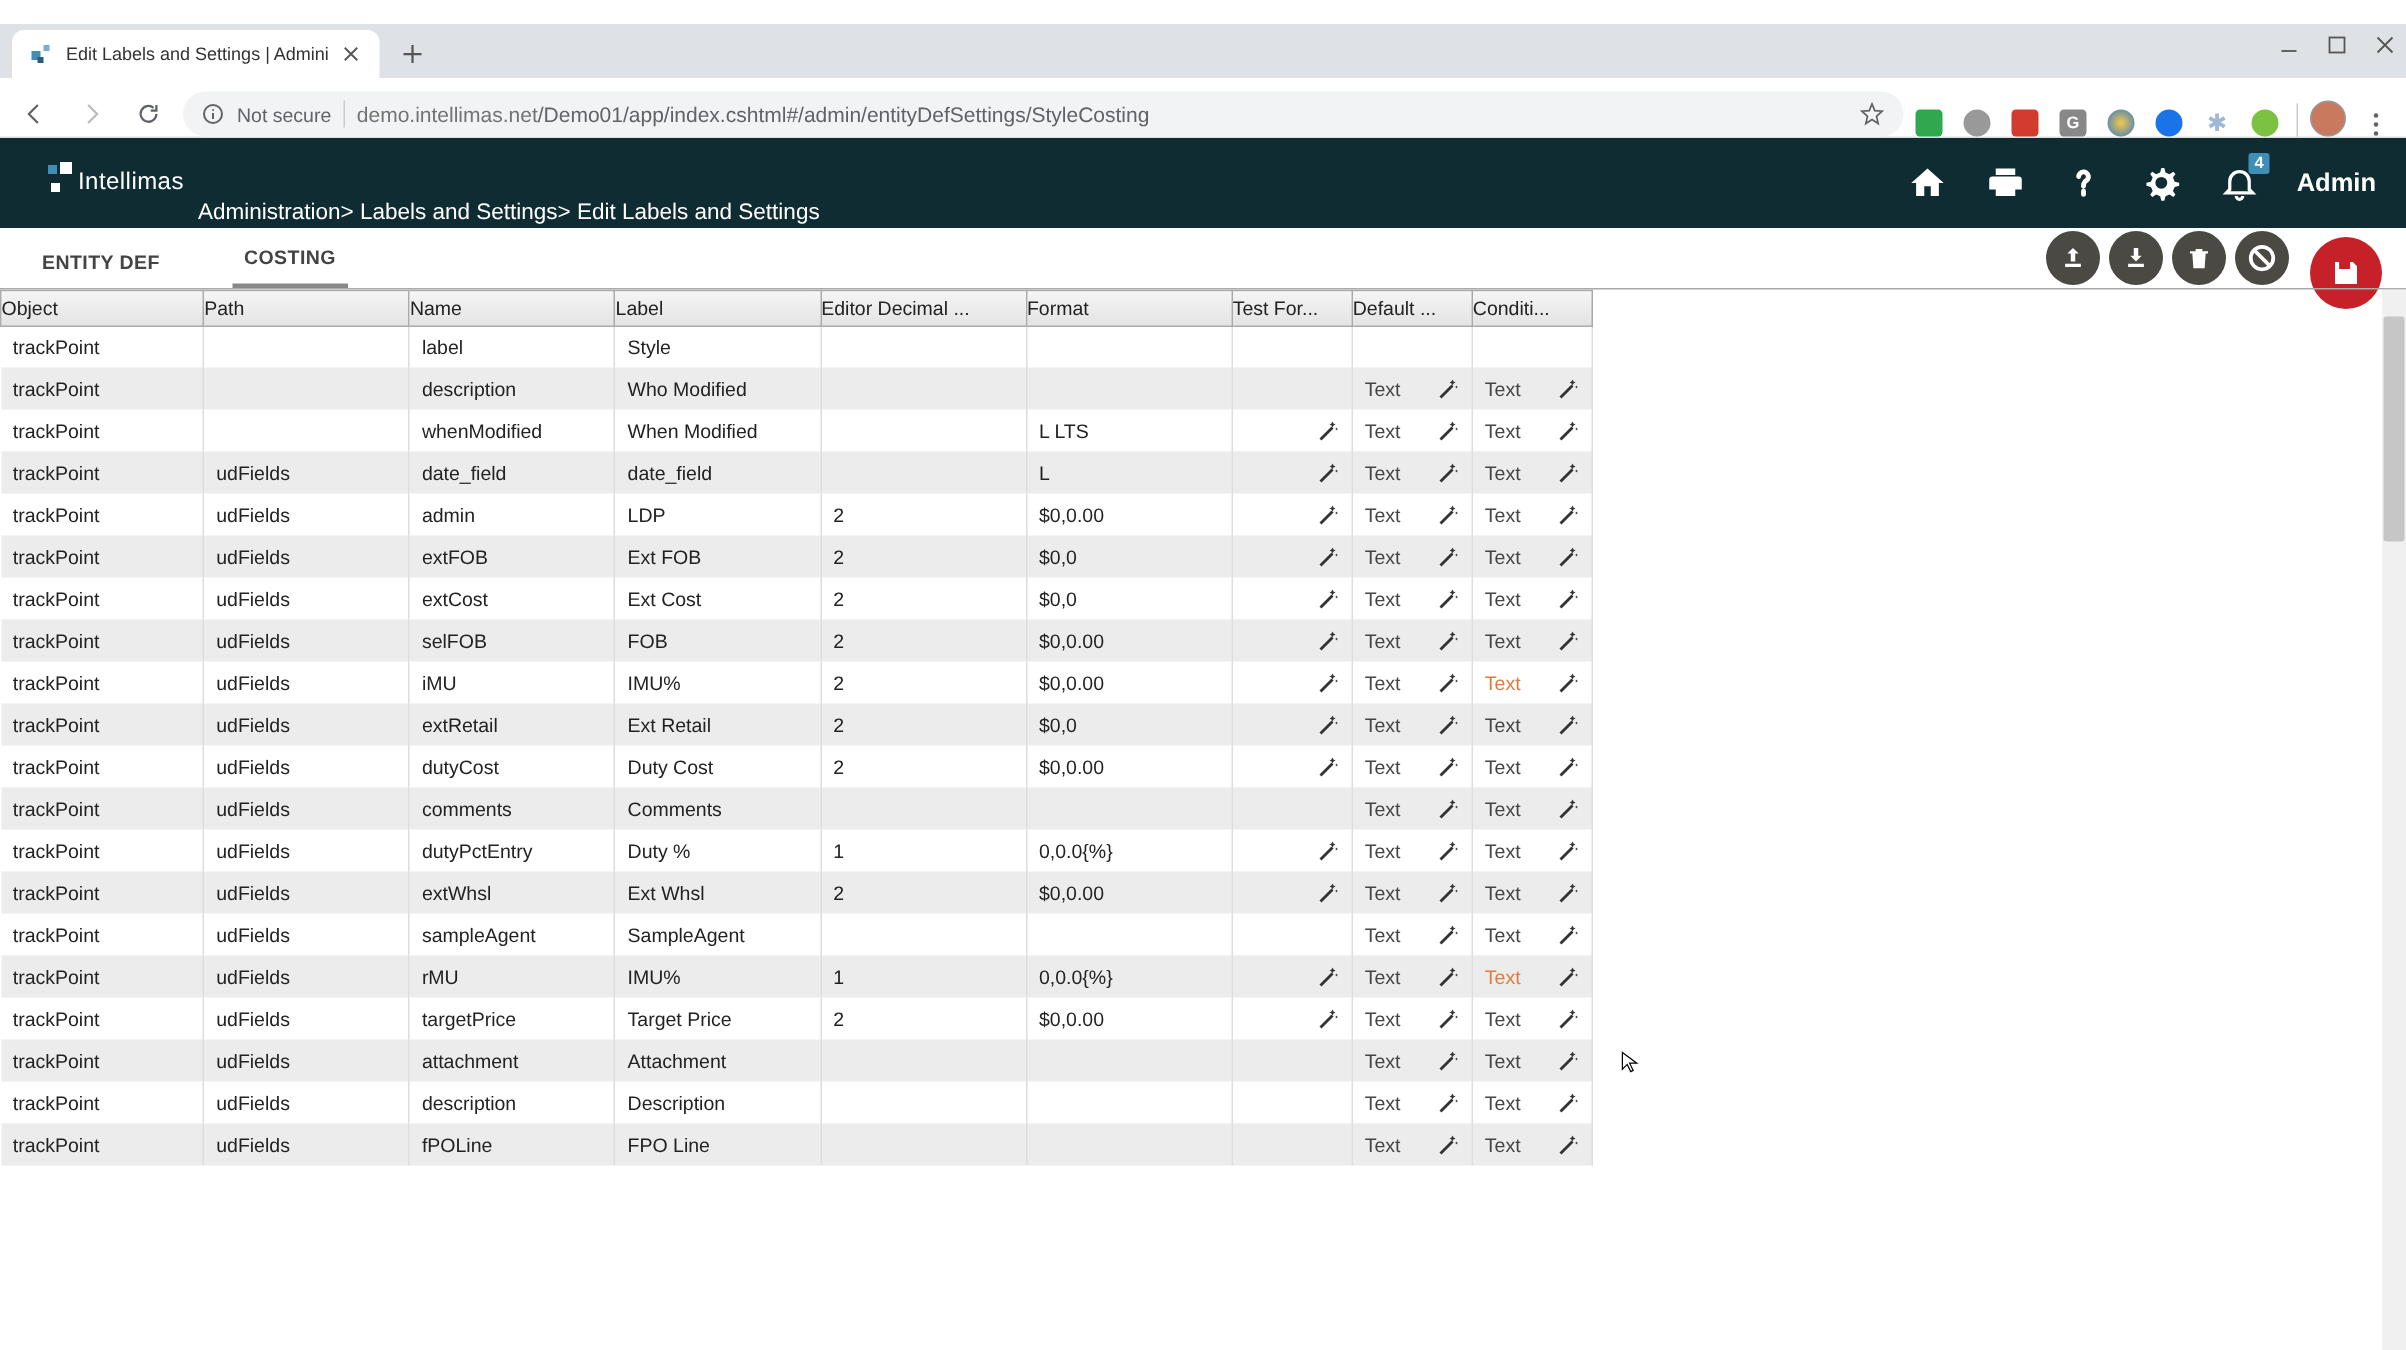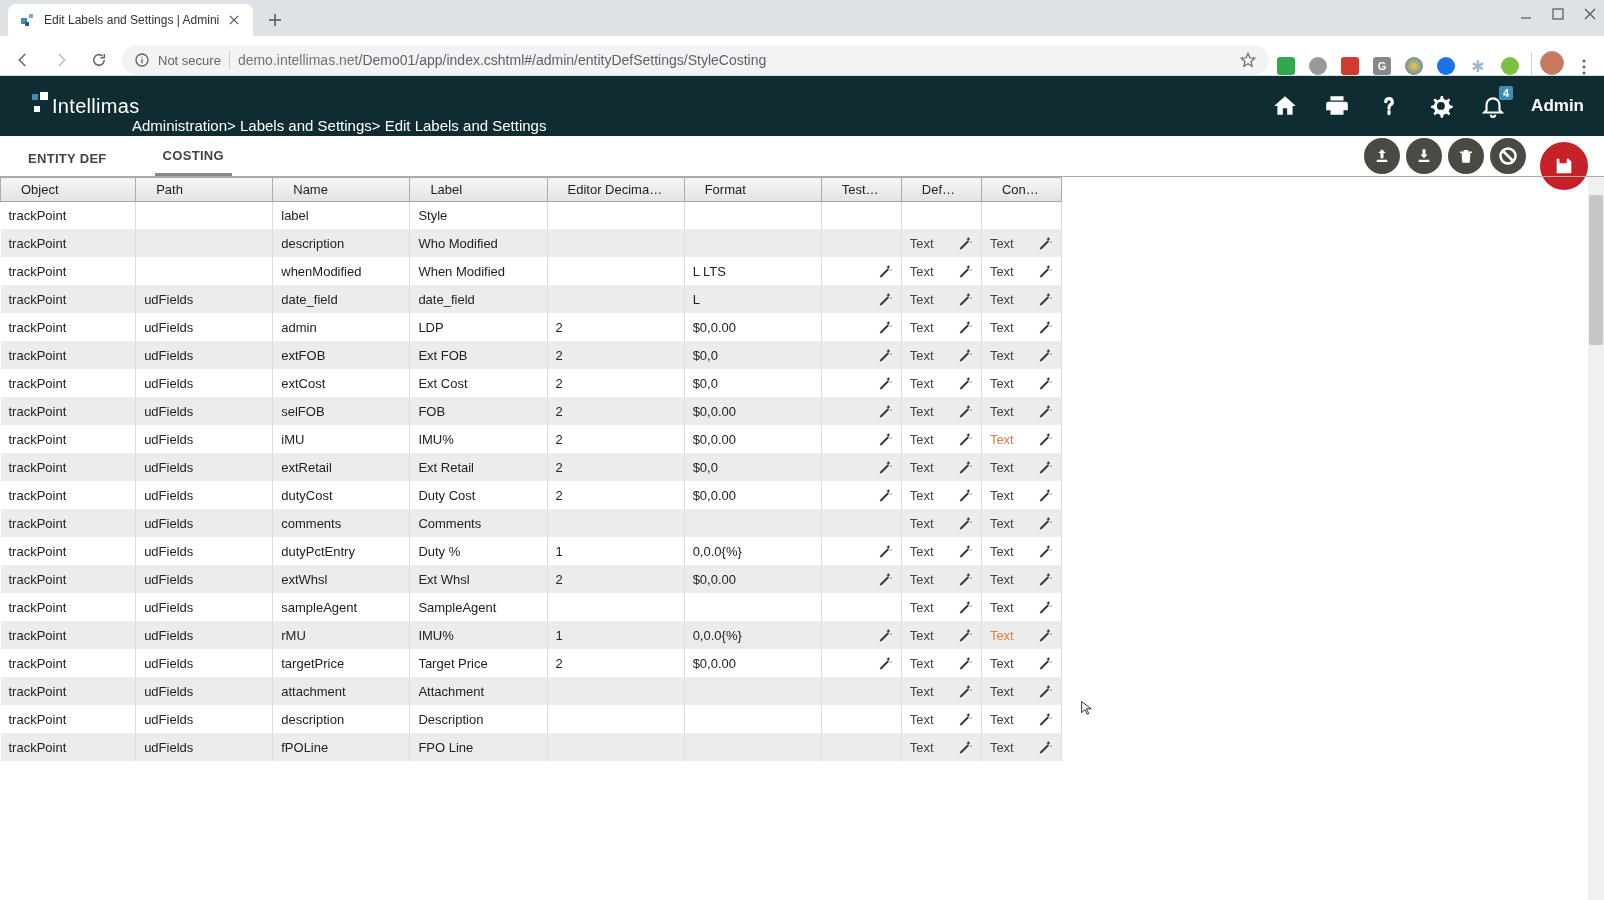--- a/index.html
+++ b/index.html
@@ -1,19 +1,19 @@
 <!DOCTYPE html>
 <html><head>
 <meta charset="utf-8">
 <style>
 * { margin: 0; padding: 0; box-sizing: border-box; }
 body { font-family: -apple-system, BlinkMacSystemFont, "Segoe UI", Arial, sans-serif; font-size: 13px; overflow: hidden; background: #fff; }
 
 
-.browser-chrome { background: #dee1e6; height: 36px; display: flex; align-items: flex-end; position: relative; }
+.browser-chrome { background: #dee1e6; height: 36px; display: flex; align-items: flex-end; position: relative; margin-top: 16px; }
 .tab { display: flex; align-items: center; background: #fff; height: 32px; padding: 0 12px; margin-left: 8px; border-radius: 8px 8px 0 0; gap: 8px; position: relative; min-width: 200px; }
 .tab .favicon { width: 16px; height: 16px; color: #4a7ab8; }
 .tab .tab-title { font-size: 12px; color: #333; white-space: nowrap; overflow: hidden; text-overflow: ellipsis; flex: 1; }
 .tab .tab-close { width: 14px; height: 14px; display: flex; align-items: center; justify-content: center; color: #555; border-radius: 50%; }
 .new-tab { margin-left: 8px; width: 28px; height: 28px; display: flex; align-items: center; justify-content: center; color: #555; margin-bottom: 2px; }
 .window-controls { position: absolute; right: 8px; top: 0; display: flex; gap: 20px; align-items: center; height: 28px; color: #555; }
 
 
 .toolbar { background: #fff; height: 40px; display: flex; align-items: flex-end; padding: 0 8px; gap: 8px; border-bottom: 1px solid #ddd; }
 .nav-btn { width: 30px; height: 30px; display: flex; align-items: center; justify-content: center; color: #5f6368; border-radius: 50%; }
@@ -32,40 +32,40 @@
 .kebab { width: 24px; color: #5f6368; display: flex; align-items: center; justify-content: center; }
 .ext-divider { width: 1px; height: 22px; background: #ccc; }
 
 
 .app-header { background: #102c33; height: 60px; display: flex; align-items: center; padding: 0 20px; position: relative; color: #fff; }
 .logo { display: flex; align-items: center; gap: 4px; margin-right: 40px; }
 .logo-mark { width: 28px; height: 28px; position: relative; }
 .logo-mark::before { content:''; position:absolute; width: 8px; height: 8px; background:#fff; top: 0; right: 0; }
 .logo-mark::after { content:''; position:absolute; width: 6px; height: 6px; background:#3e8eb8; top: 2px; right: 10px; }
 .logo-mark .big { position:absolute; width:14px; height:14px; background:#fff; bottom:4px; right:4px; border: 2px solid #102c33; box-shadow: inset 0 0 0 2px #102c33; }
-.logo-text { font-size: 20px; font-weight: 400; letter-spacing: 0.3px; }
+.logo-text { font-size: 16px; font-weight: 400; letter-spacing: 0.3px; }
 .breadcrumb { font-size: 15px; font-weight: 400; position: absolute; left: 132px; bottom: 2px; }
 .header-actions { margin-left: auto; display: flex; align-items: center; gap: 24px; }
 .header-icon { width: 28px; height: 28px; color: #fff; display: flex; align-items: center; justify-content: center; position: relative;}
 .header-icon.bell .badge { position: absolute; top: -6px; right: -6px; background: #3e8eb8; color: #fff; font-size: 11px; padding: 1px 4px; border-radius: 2px; font-weight: 600;}
 .admin-label { font-size: 17px; font-weight: 600; cursor: pointer; }
 
 
 .subnav { background: #fff; height: 40px; display: flex; align-items: flex-end; padding: 0 20px; position: relative; }
 .subtab { padding: 10px 8px; font-size: 13px; font-weight: 600; color: #444; text-transform: uppercase; letter-spacing: 0.3px; margin-right: 40px; cursor: pointer; }
 .subtab.active { border-bottom: 3px solid #888; }
 .row-actions { position: absolute; right: 16px; top: -4px; display: flex; align-items: center; gap: 6px; }
 .circle-btn { width: 36px; height: 36px; border-radius: 50%; background: #4a4943; color: #fff; display: flex; align-items: center; justify-content: center; }
 .fab { width: 48px; height: 48px; border-radius: 50%; background: #c62128; color: #fff; display: flex; align-items: center; justify-content: center; margin-left: 8px; position: relative; top: 10px;}
 
 
 .table-wrap { position: relative; height: calc(900px - 36px - 40px - 60px - 40px); overflow: hidden; border-top: 1px solid #aaa;}
 .table-scroll { height: 100%; overflow-y: auto; }
 table { border-collapse: collapse; width: 1062px; table-layout: fixed; }
-th { background: linear-gradient(#f5f5f5, #e3e3e3); border: 1px solid #aaa; text-align: left; padding: 4px 20px; font-weight: 400; font-size: 13px; color: #222; white-space: nowrap; overflow: hidden; text-overflow: ellipsis; }
+th { background: linear-gradient(#f5f5f5, #e3e3e3); border: 1px solid #aaa; text-align: left; padding: 4px 0; font-weight: 400; font-size: 13px; color: #222; white-space: nowrap; overflow: hidden; text-overflow: ellipsis; }
 td { border-right: 1px solid #ddd; padding: 6px 8px; font-size: 13px; color: #222; vertical-align: middle; white-space: nowrap; }
 tbody tr:nth-child(even) { background: #ececec; }
 tbody tr { height: 23px; }
 .col-object { width: 135px; }
 .col-path { width: 137px; }
 .col-name { width: 137px; }
 .col-label { width: 137px; }
 .col-decimal { width: 137px; }
 .col-format { width: 137px; }
 .col-test { width: 80px; }

